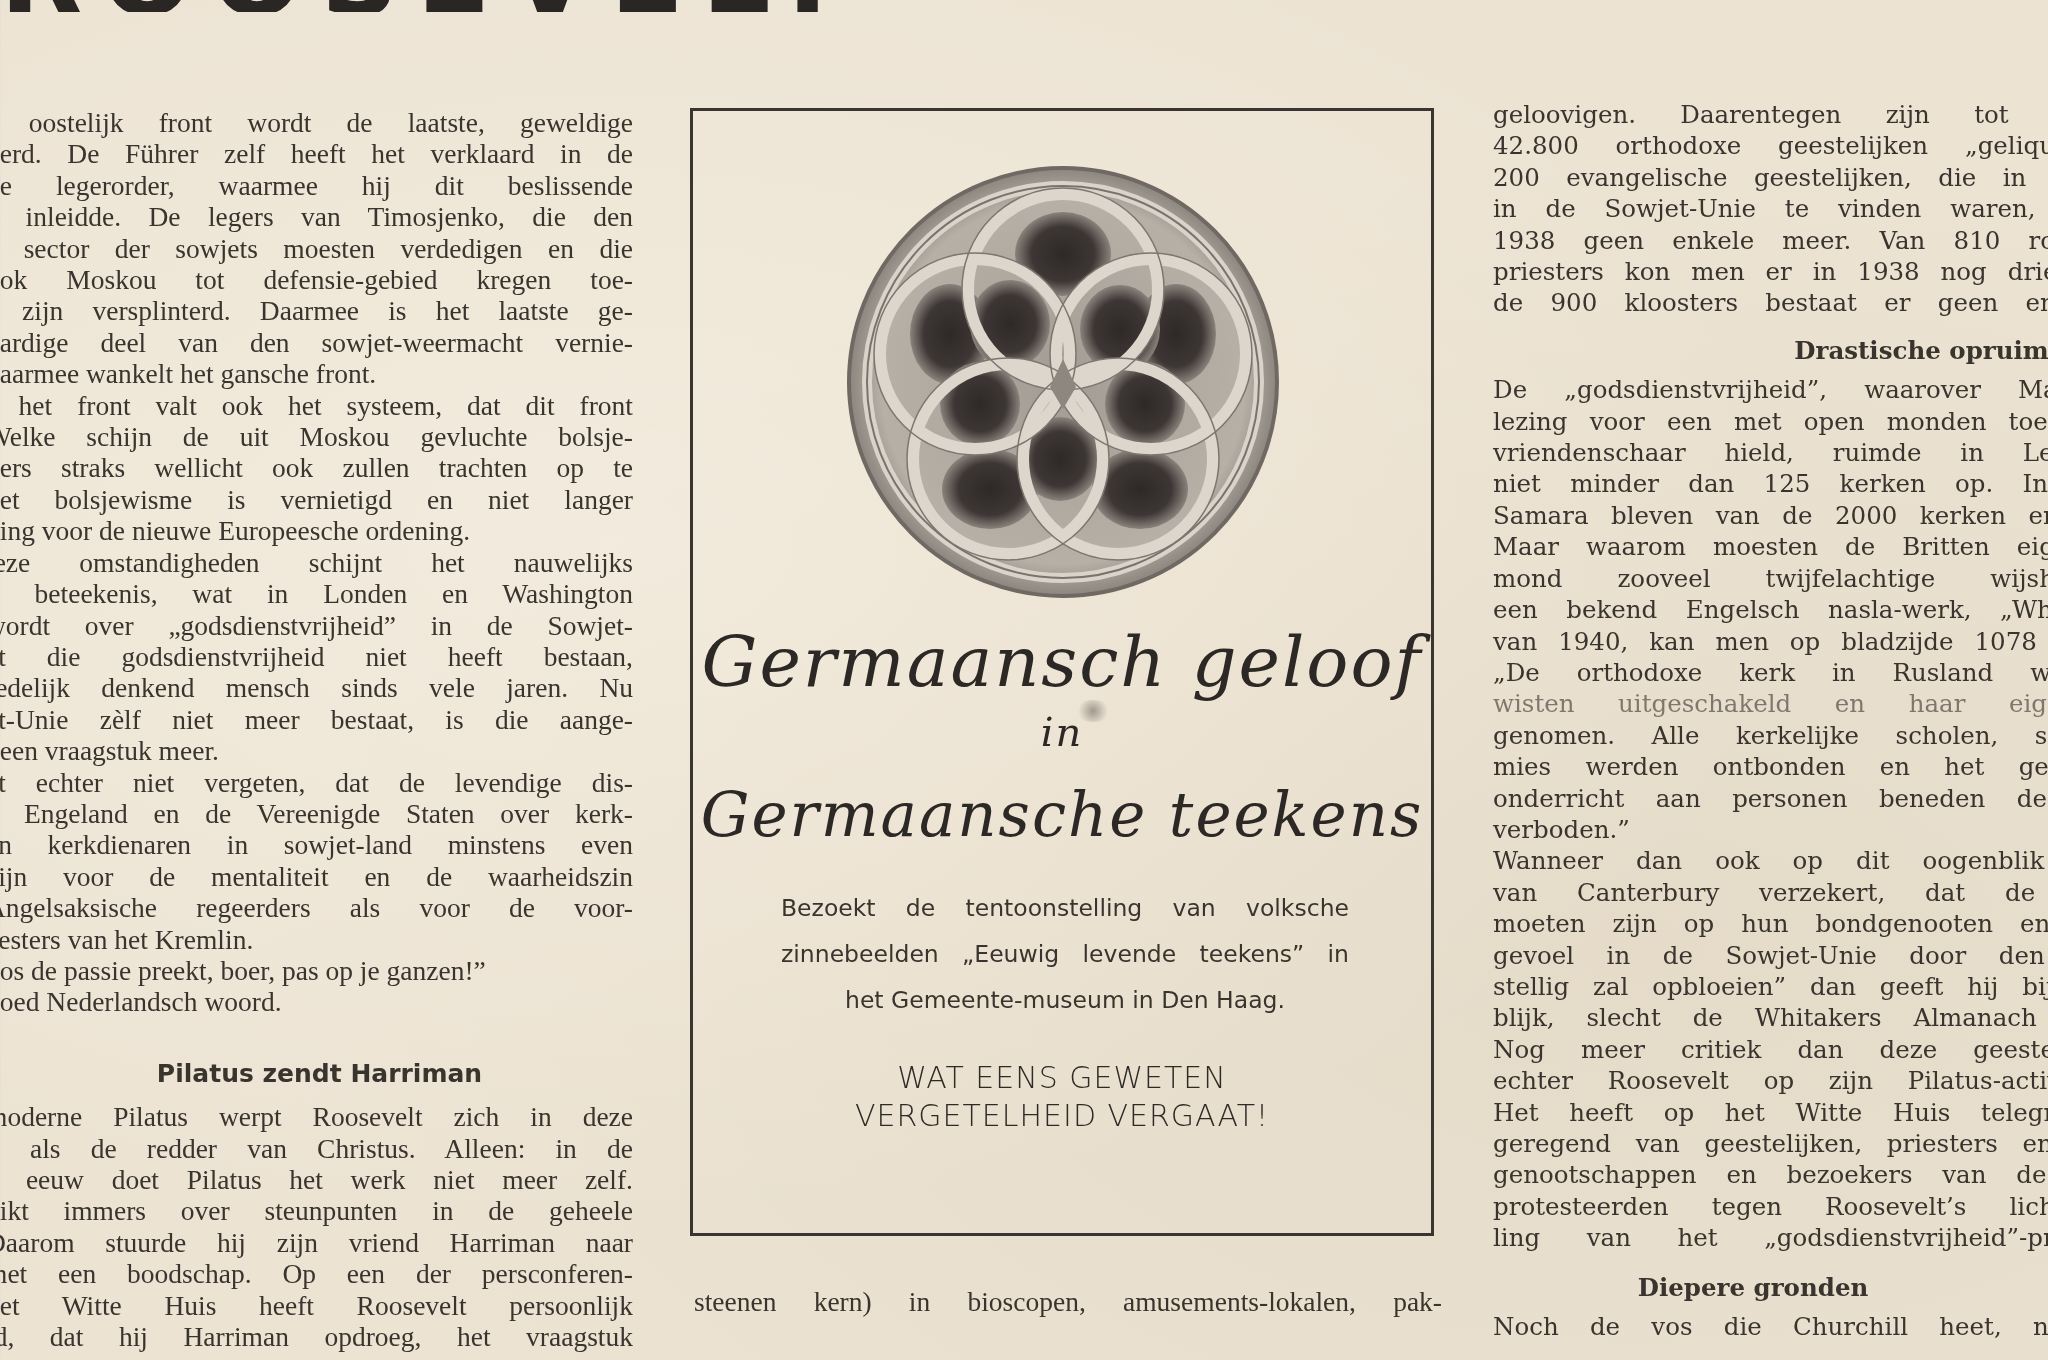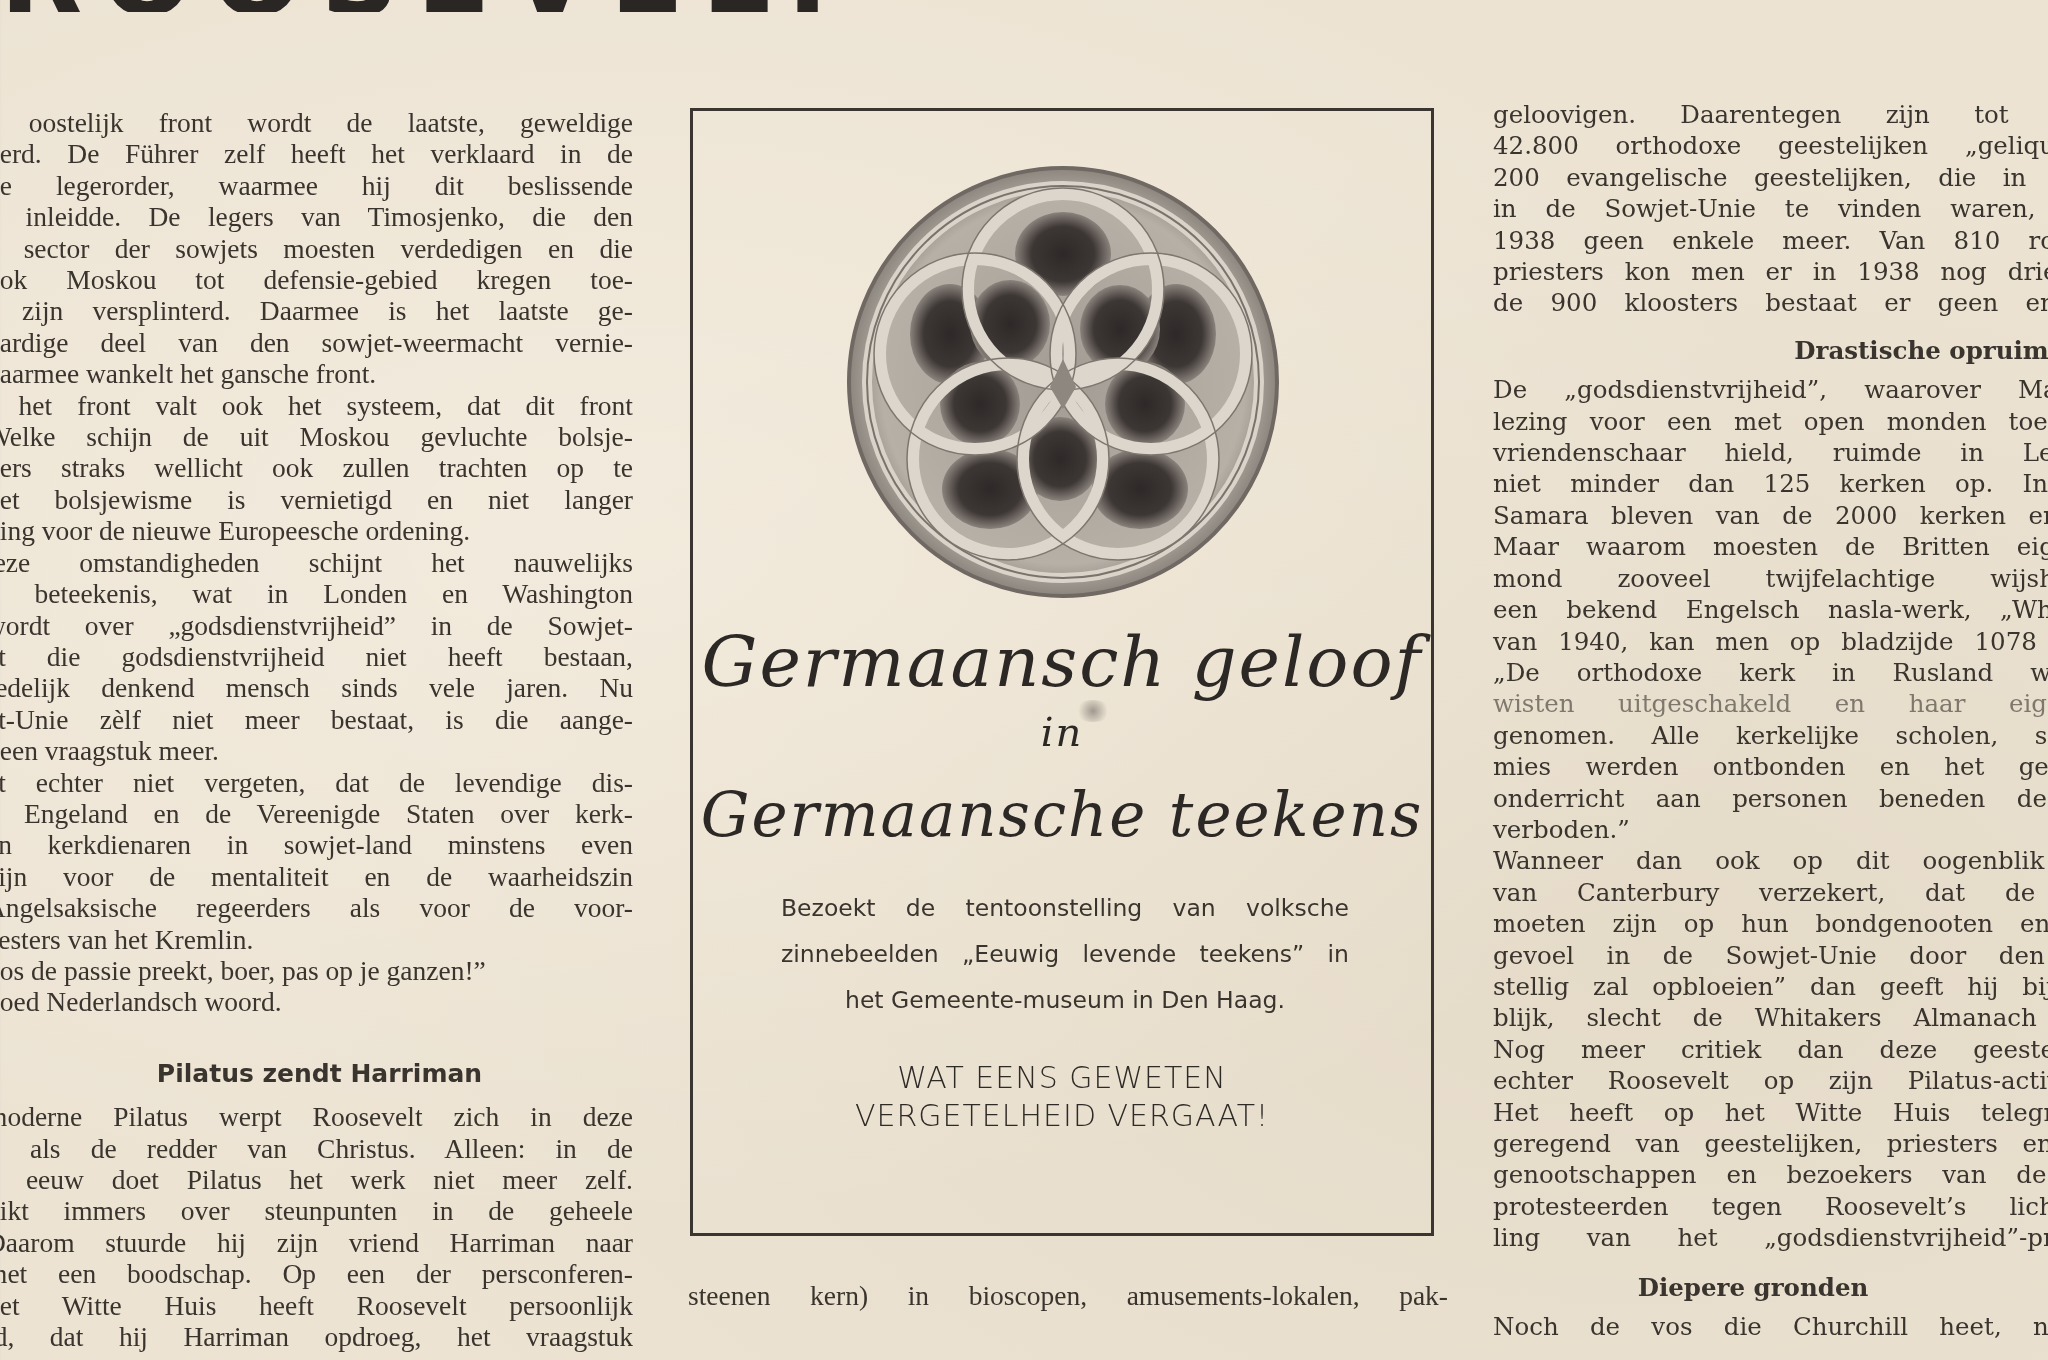--- a/index.html
+++ b/index.html
@@ -63,21 +63,21 @@
   .ad-slogan {
     position: absolute; left: 0; width: 100%; top: 948px; text-align: center;
     font-family: "DejaVu Sans", sans-serif; font-weight: 300; font-size: 30px;
     line-height: 38px; letter-spacing: 1px; color: #2e2a26;
   }
   .ad-slogan div { white-space: nowrap; }
   .col-mid {
     position: absolute; left: 688px; top: 1280px; width: 760px;
     font-size: 27.5px; line-height: 31.4px; color: #3a342e;
   }
-  .col-mid p { margin: 0; white-space: nowrap; text-align: justify; text-align-last: justify; }
+  .col-mid p { margin: 6px; white-space: nowrap; text-align: justify; text-align-last: justify; }
   .col-mid p.last { text-align-last: left; }
   .stain { position: absolute; border-radius: 50%; pointer-events: none; }
 </style>
 </head>
 <body>
 
 <div class="headline-strip">ROOSEVELT</div>
 
 <div class="col col-left">
   <div>

